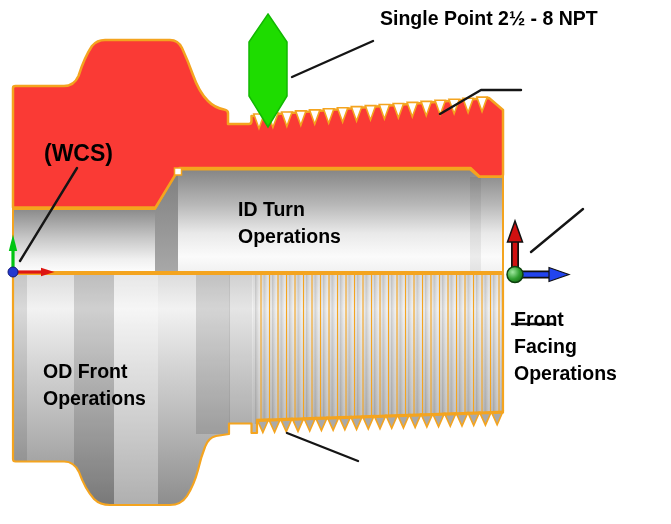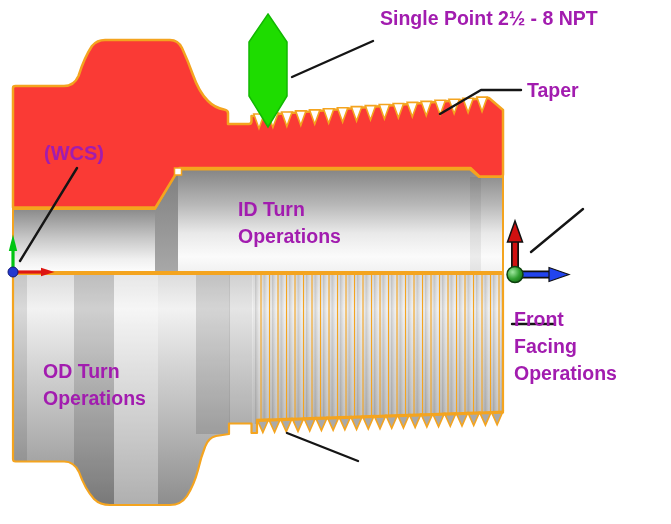--- a/index.html
+++ b/index.html
@@ -1,21 +1,21 @@
 <!DOCTYPE html>
 <html><head>
 <meta charset="utf-8">
 <style>
   html,body{margin:0;padding:0;background:#ffffff;}
   .stage{position:relative;width:671px;height:524px;background:#ffffff;overflow:hidden;
          font-family:"Liberation Sans", sans-serif;}
   .stage svg{position:absolute;left:0;top:0;}
-  .lbl{position:absolute;font-weight:bold;font-size:19.5px;color:#a21caf;line-height:29px;white-space:nowrap;}
+  .lbl{position:absolute;font-weight:bold;font-size:19.5px;color:#000000;line-height:29px;white-space:nowrap;}
   .ctr{text-align:left;line-height:27px;}
-  .big{font-size:20px;}
+  .big{font-size:23px;}
 </style>
 </head>
 <body>
 
 <div class="stage">
 <svg width="671" height="524" viewBox="0 0 671 524">
   <defs>
     <linearGradient id="boreGrad" x1="0" y1="0" x2="0" y2="1">
       <stop offset="0" stop-color="#858585"></stop>
           <stop offset="0.35" stop-color="#b9b9b9"></stop>
@@ -188,35 +188,34 @@
     <polygon points="569,274.5 549,267.5 549,281.5" stroke="#111111" stroke-width="1.2" fill="#2244ee"></polygon>
     <circle cx="515" cy="274.5" r="8" fill="url(#sphereGrad)" stroke="#0c3f0c" stroke-width="1.5"></circle>
   </g>
 </svg>
 
   <div class="lbl" style="left:380px;top:4px;">
     <div>Single Point 2½ - 8 NPT</div>
   </div>
 
   <div class="lbl" style="left:527px;top:76px;">
-    <div>Taper</div>
   </div>
 
   <div class="lbl big" style="left:44px;top:139px;">
     <div>(WCS)</div>
   </div>
 
 
   <div class="lbl ctr" style="left:238px;top:196px;width:200px;">
     <div>ID Turn</div>
     <div>Operations</div>
   </div>
 
   <div class="lbl ctr" style="left:43px;top:358px;width:200px;">
-    <div>OD Turn</div>
+    <div>OD Front</div>
     <div>Operations</div>
   </div>
 
   <div class="lbl ctr" style="left:514px;top:306px;width:170px;">
     <div>Front</div>
     <div>Facing</div>
     <div>Operations</div>
   </div>
 
   <div class="lbl ctr" style="left:334px;top:450px;width:200px;line-height:29px;">

